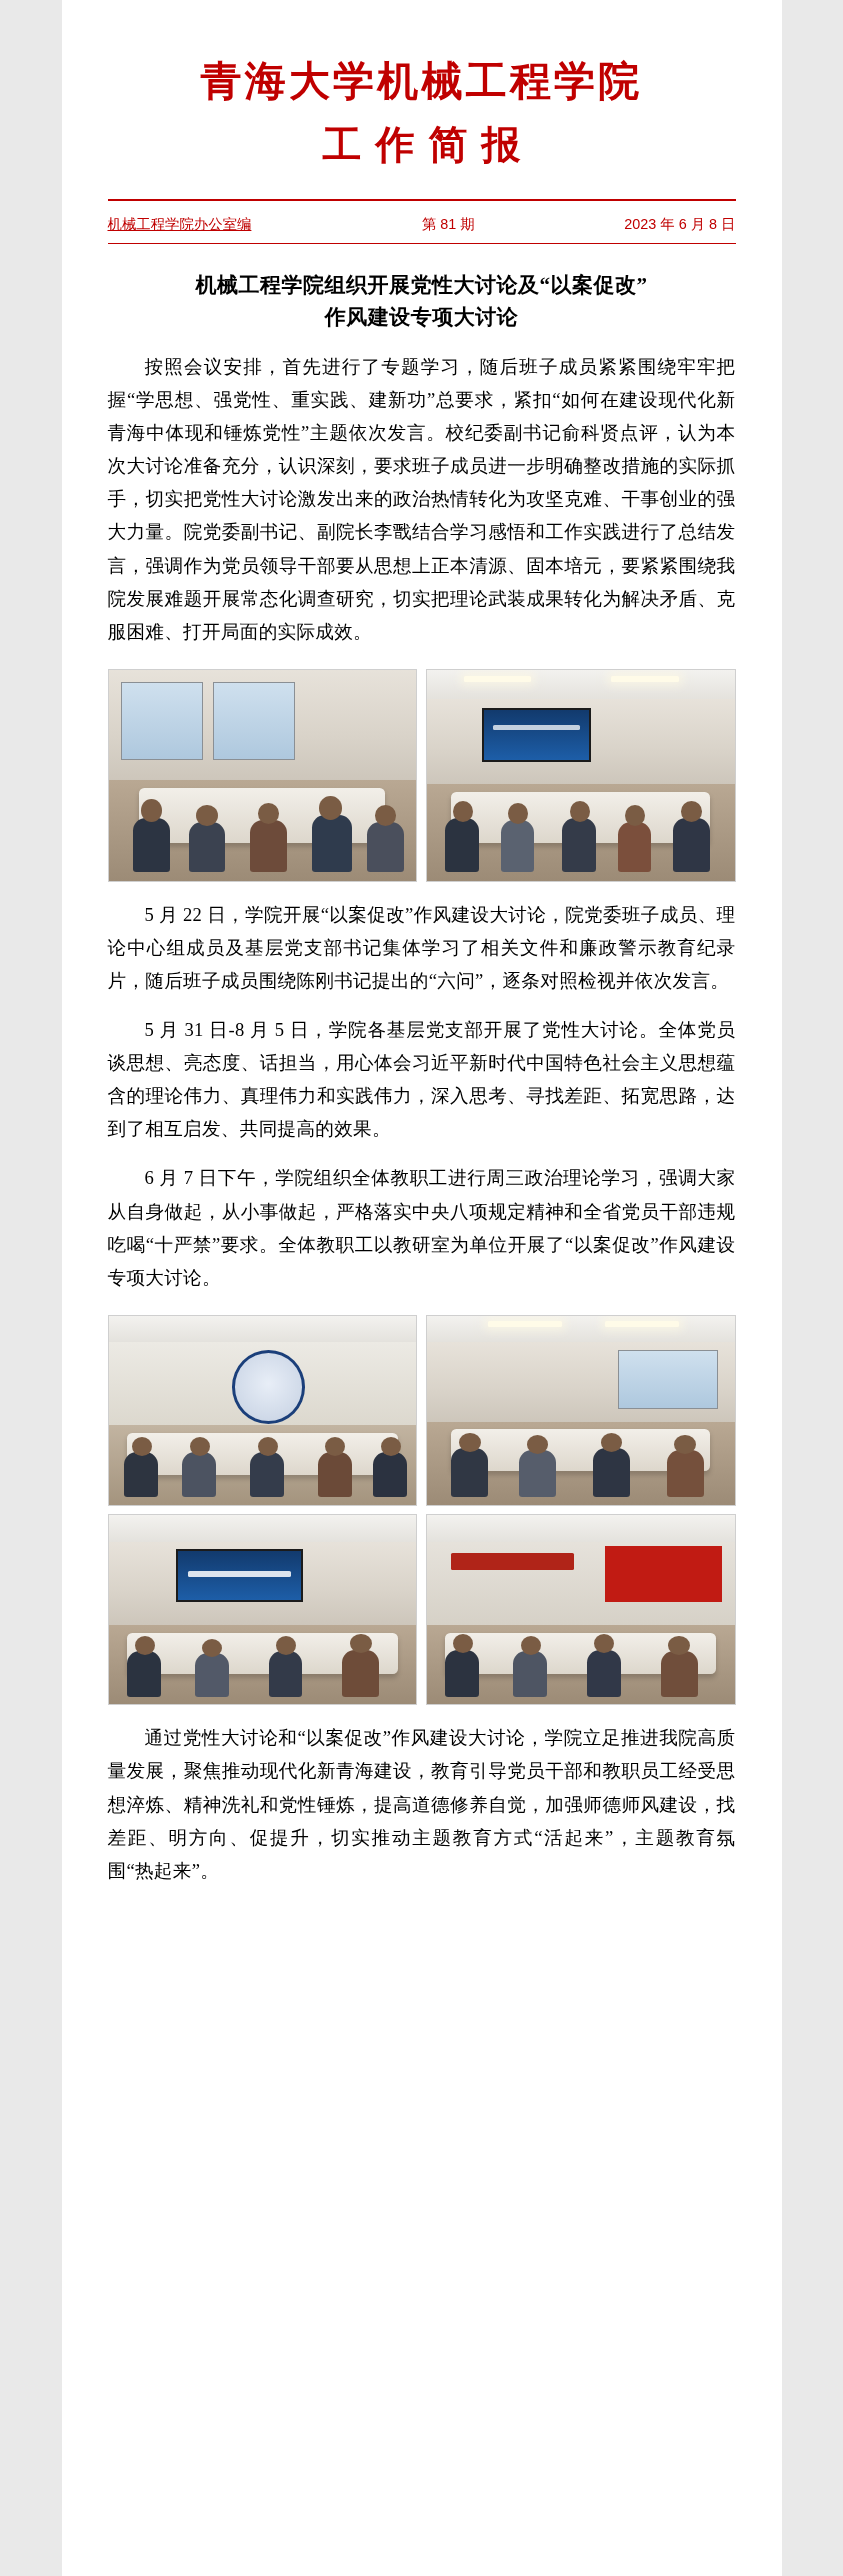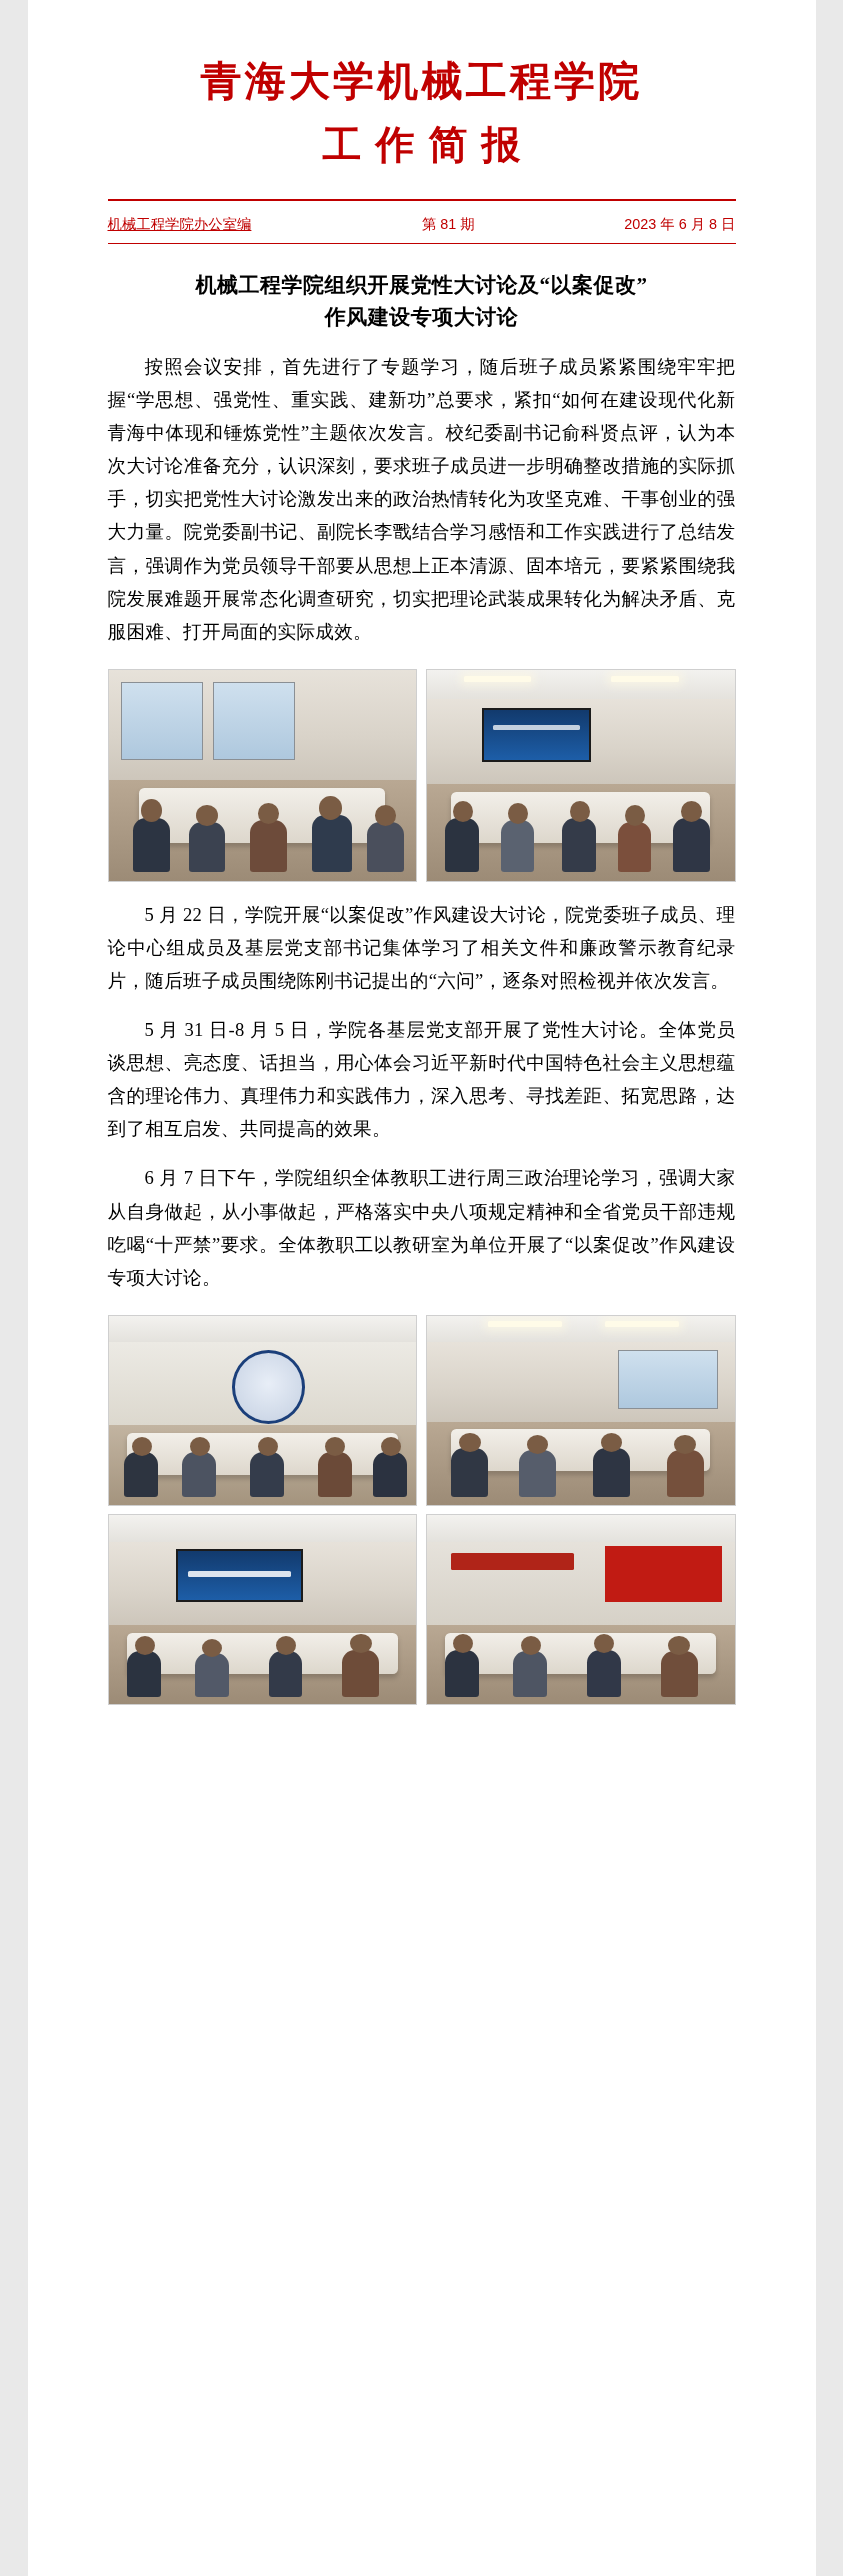--- a/index.html
+++ b/index.html
@@ -4,21 +4,21 @@
 <style>
   html, body {
     margin: 0;
     padding: 0;
     background: #e9e9e9;
   }
   body {
     font-family: "Liberation Serif", "DejaVu Serif", serif;
   }
   .page {
-    width: 788px;
+    width: 720px;
     min-height: 2576px;
     margin: 0 auto;
     background: #ffffff;
     box-sizing: border-box;
     padding: 21px 0 32px 0;
     position: relative;
   }
   
   .masthead {
     text-align: center;
@@ -336,18 +336,19 @@
           <div class="ph-person" style="left:28%;width:11%;height:24%;background:#4e5563;"></div>
           <div class="ph-head" style="left:30.5%;width:6.5%;height:10%;bottom:26%;"></div>
           <div class="ph-person" style="left:52%;width:11%;height:25%;background:#313848;"></div>
           <div class="ph-head" style="left:54.5%;width:6.5%;height:10%;bottom:27%;"></div>
           <div class="ph-person" style="left:76%;width:12%;height:24%;background:#704e3b;"></div>
           <div class="ph-head" style="left:78.5%;width:7%;height:10%;bottom:26%;"></div>
         </div>
       </div>
     </div>
 
+    <p class="para">通过党性大讨论和“以案促改”作风建设大讨论，学院立足推进我院高质量发展，聚焦推动现代化新青海建设，教育引导党员干部和教职员工经受思想淬炼、精神洗礼和党性锤炼，提高道德修养自觉，加强师德师风建设，找差距、明方向、促提升，切实推动主题教育方式“活起来”，主题教育氛围“热起来”。</p>
 
     <div class="tail-space"></div>
   </div>
 
 </div>
 
 
 </body></html>

